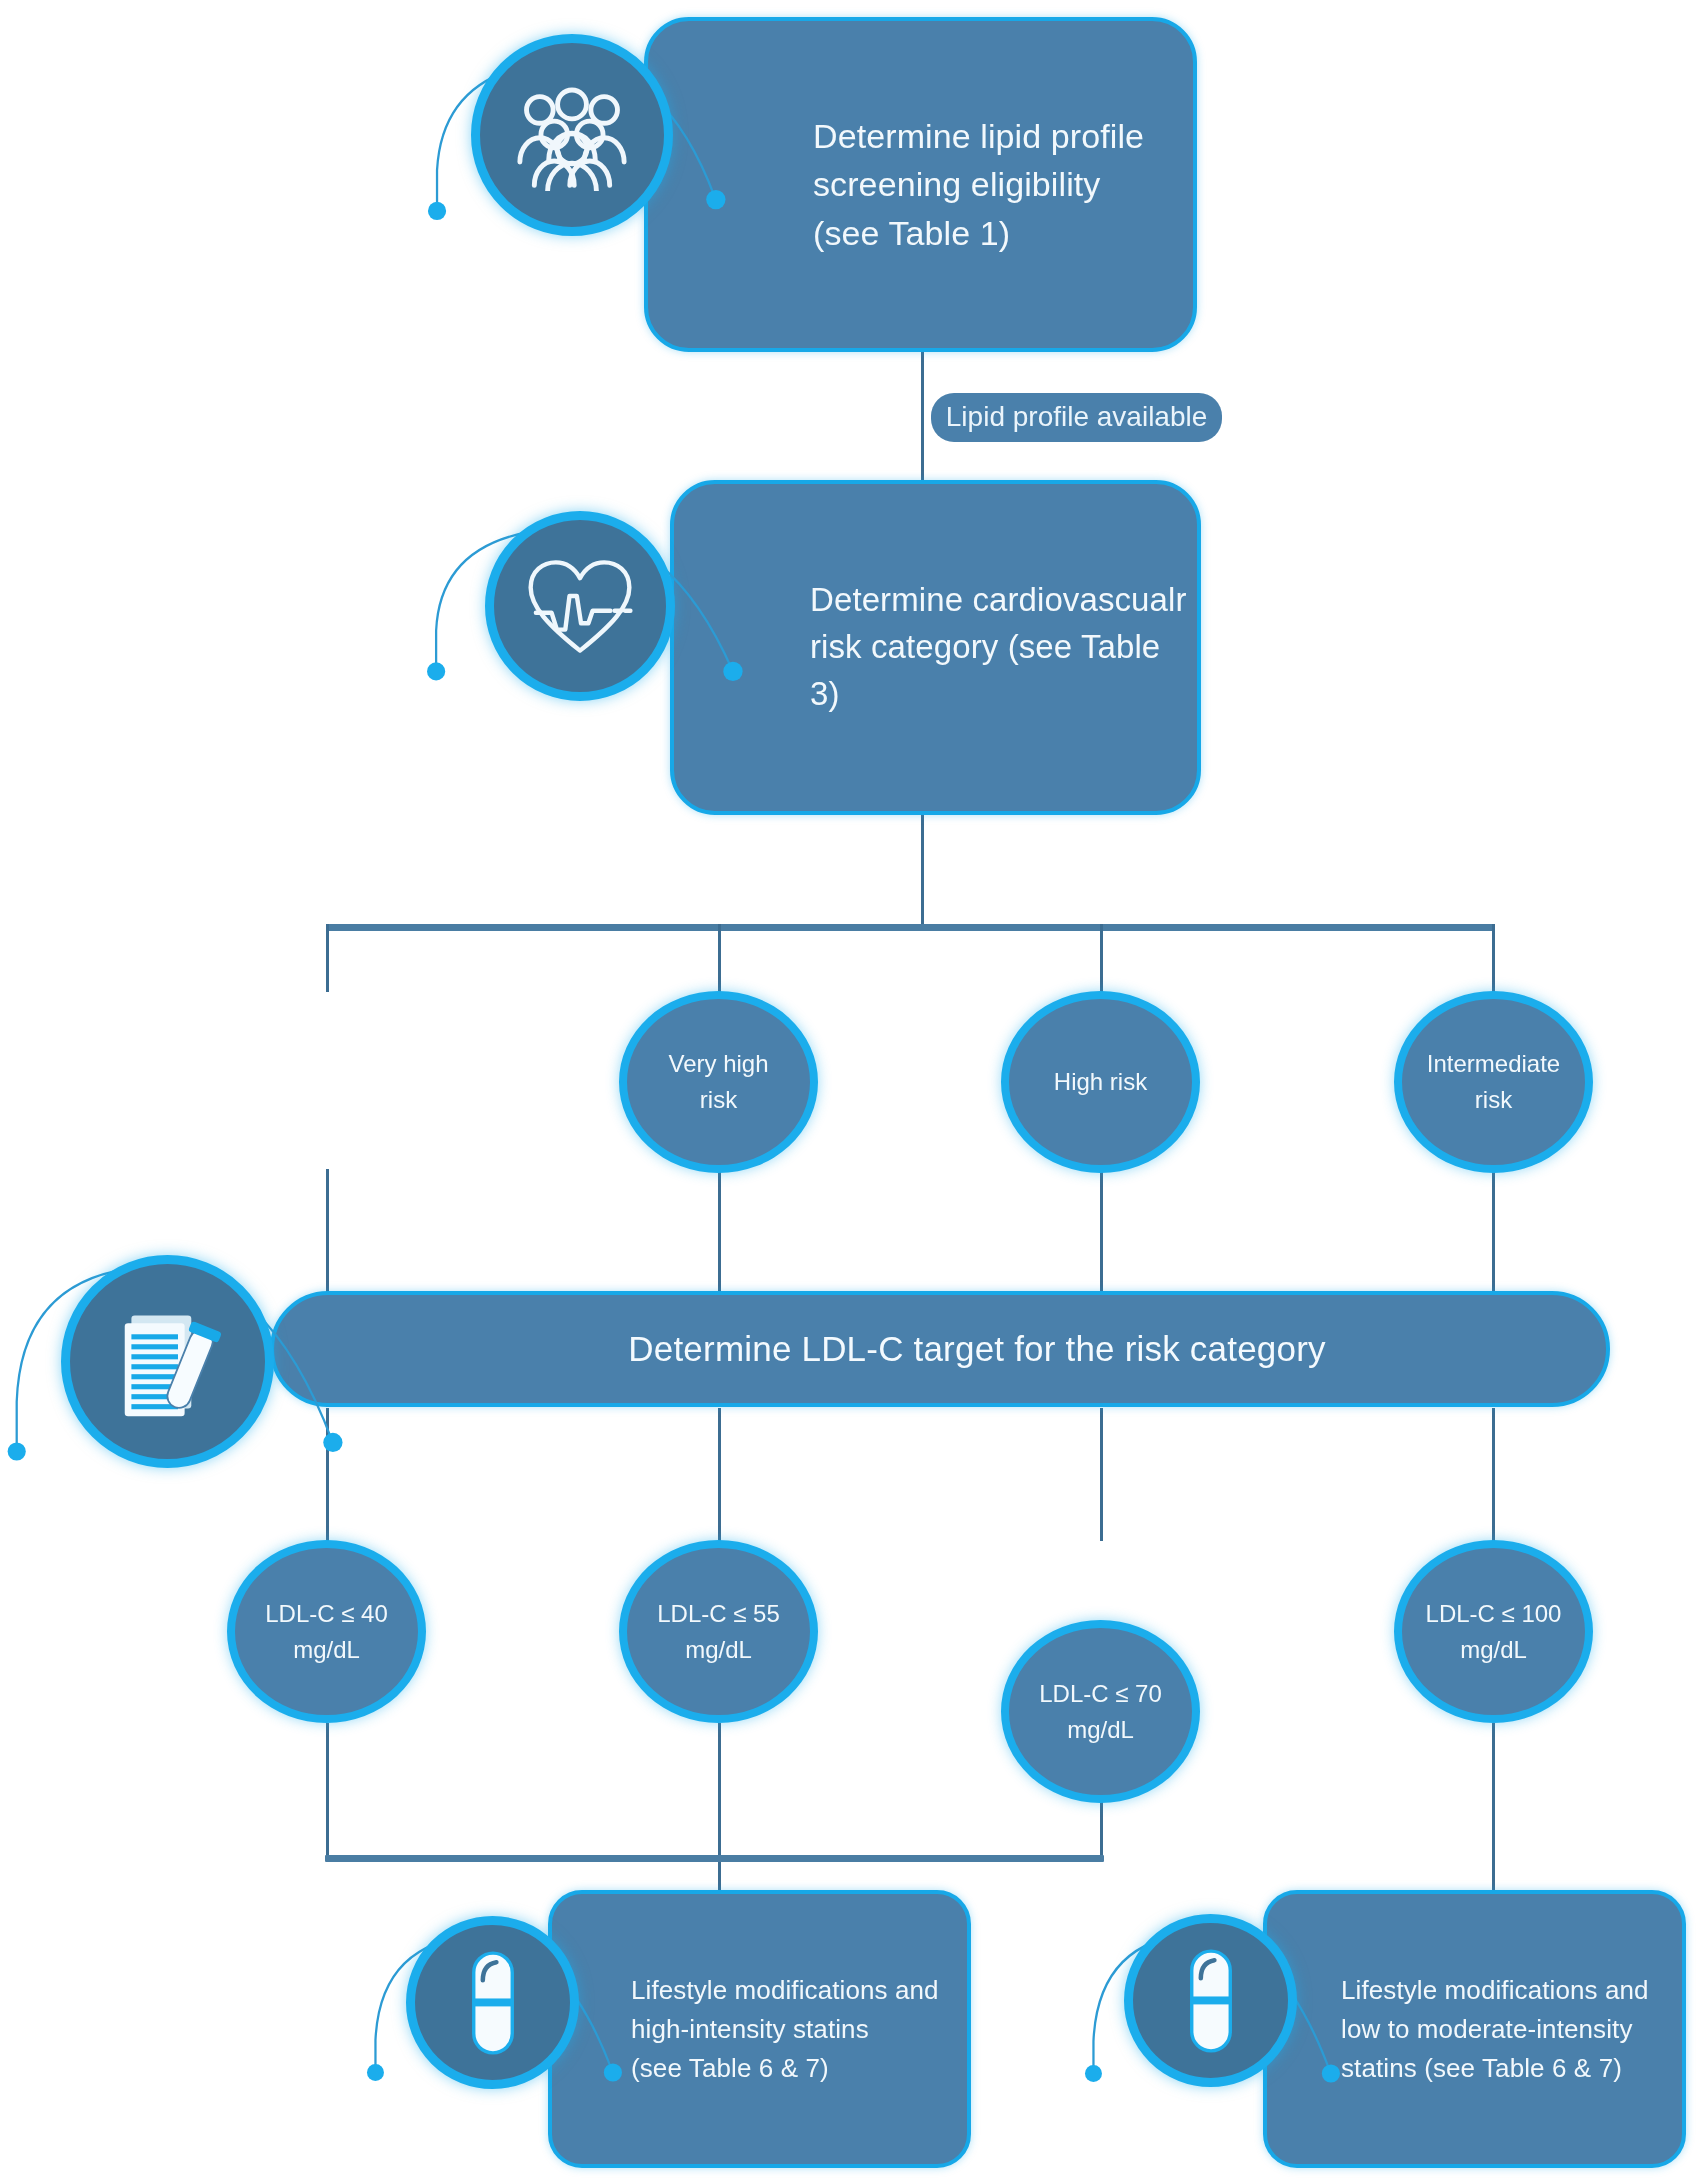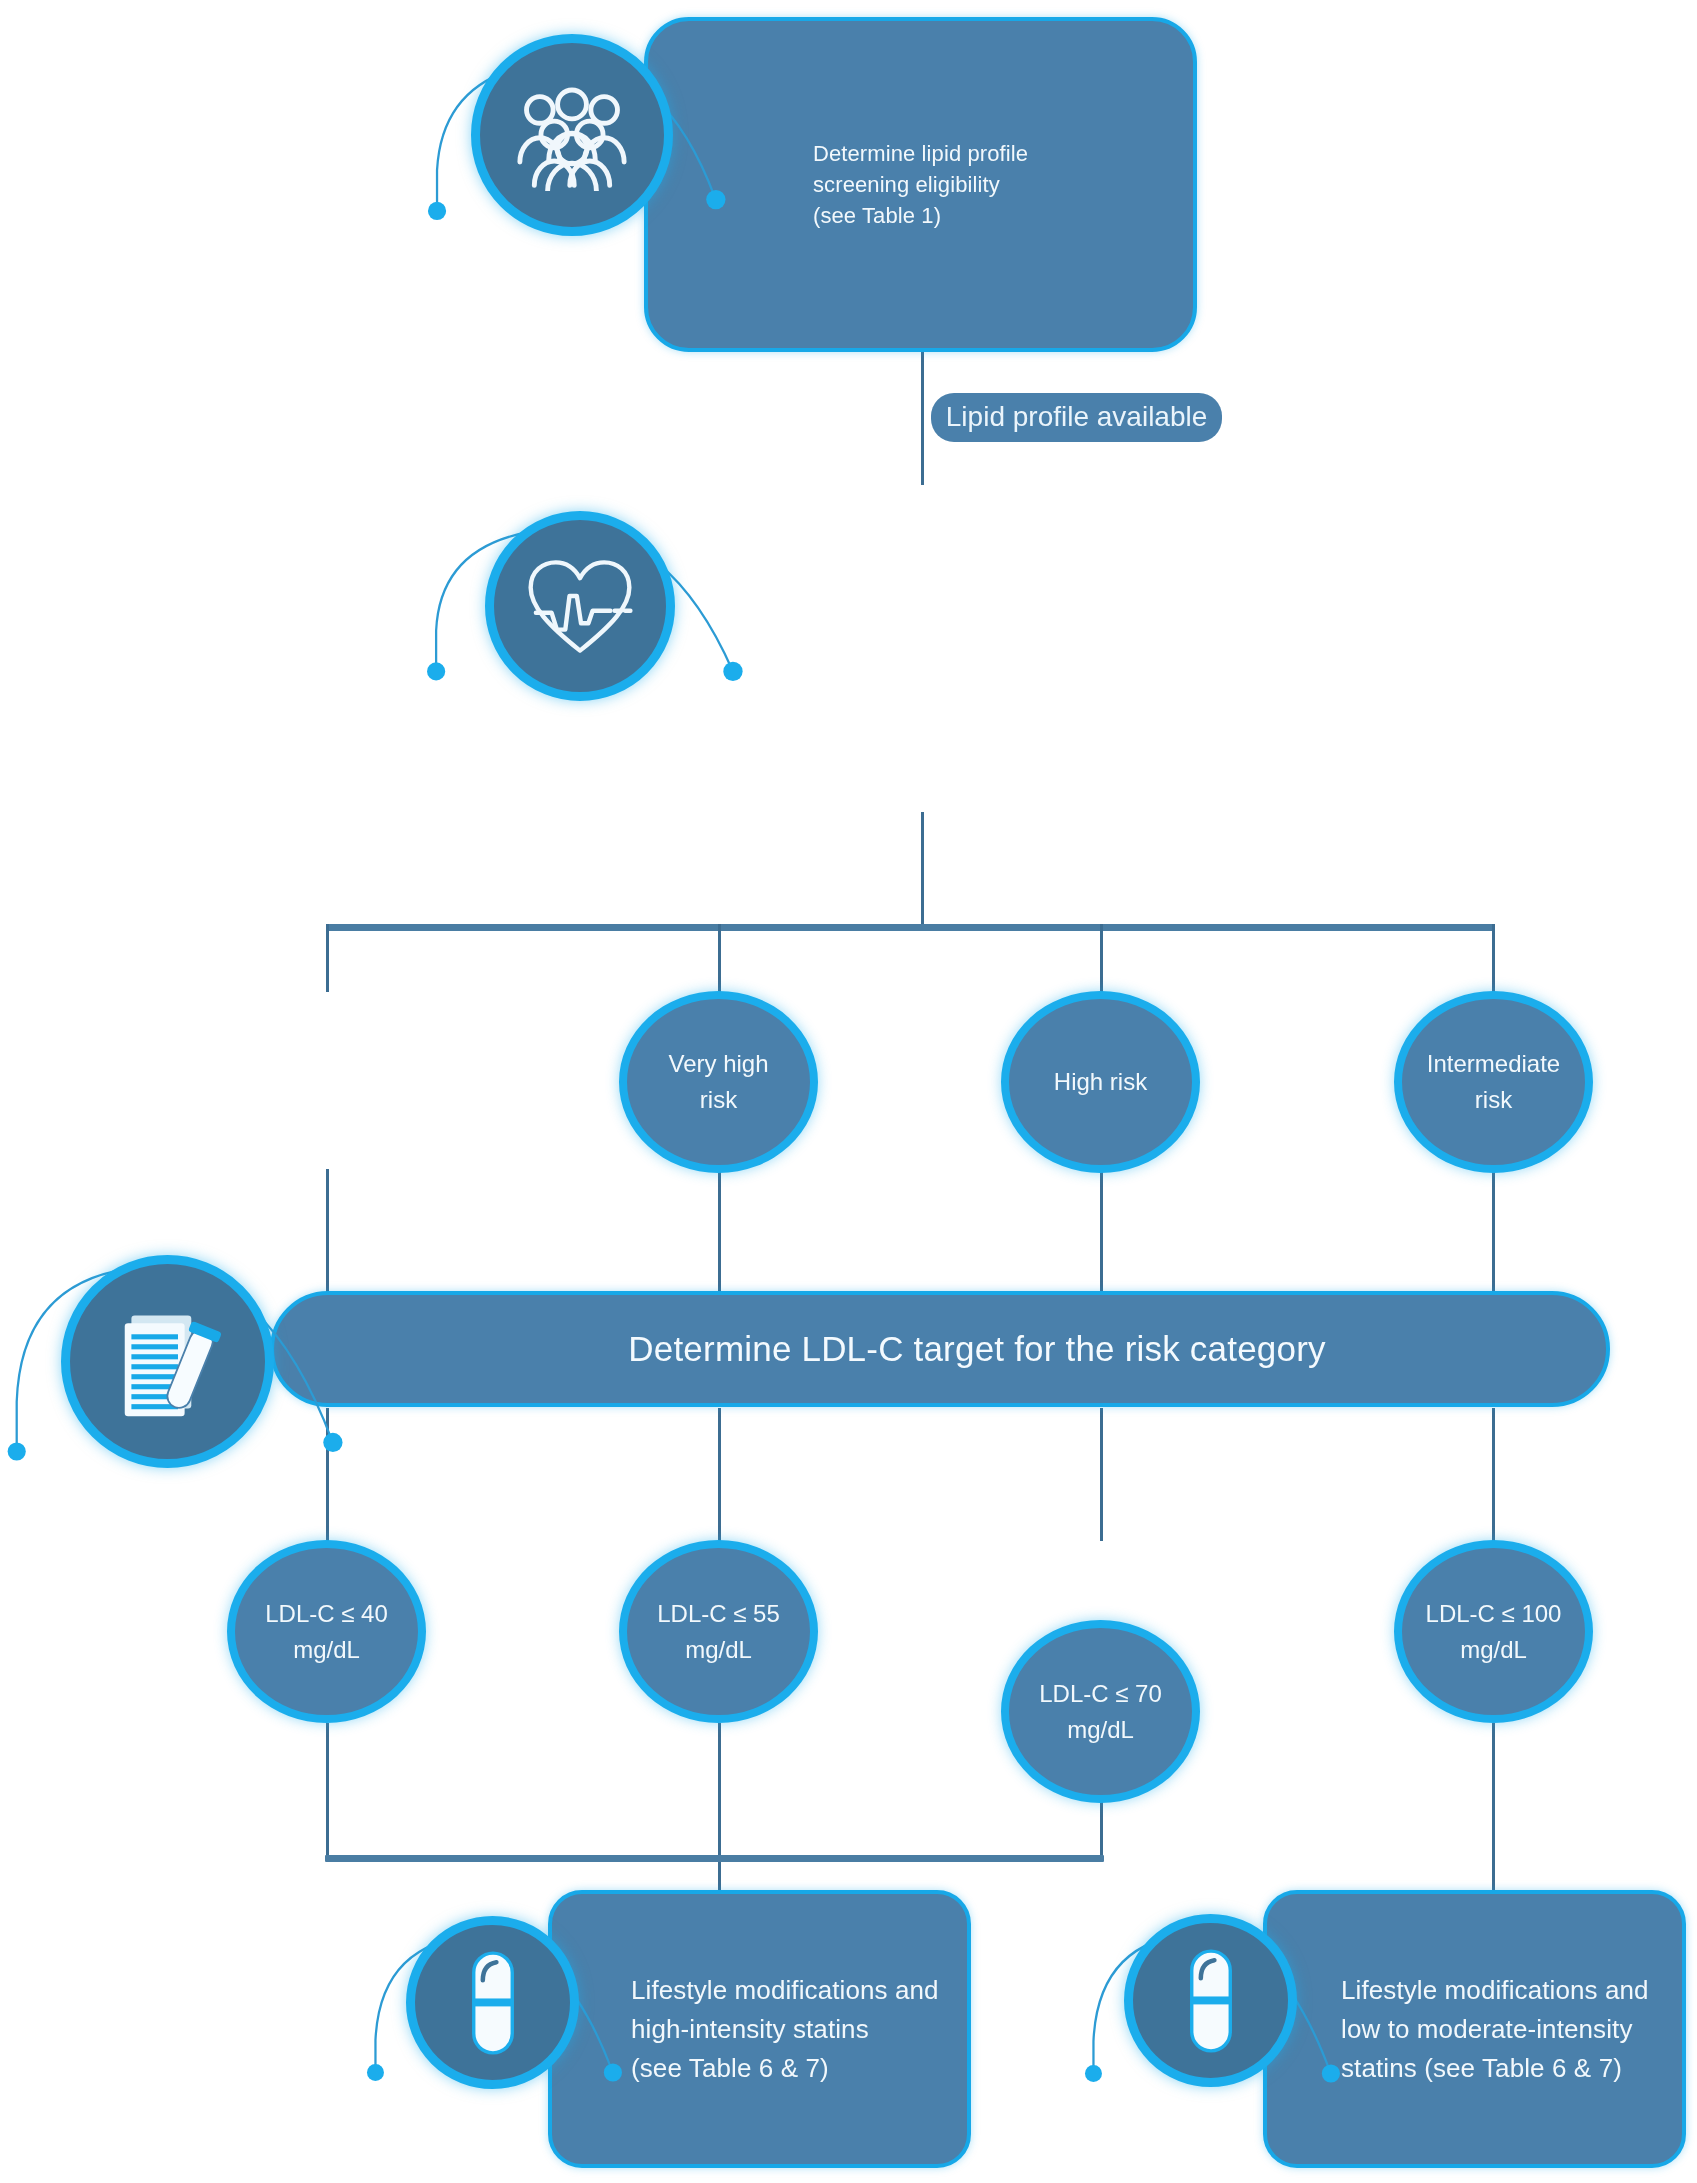--- a/index.html
+++ b/index.html
@@ -24,21 +24,21 @@
     background:#4A80AB;
     border:4px solid #17A8E8;
     border-radius:45px;
     box-sizing:border-box;
     display:flex;
     align-items:center;
     box-shadow:0 0 9px rgba(23,168,232,.35);
   }
   .rnode .rtext{
     color:#F2F8FC;
-    font-size:22px;
+    font-size:34px;
     line-height:1.42;
     font-weight:400;
     letter-spacing:0.1px;
     white-space:pre-line;
   }
 
   
   .band{
     position:absolute;
     background:#4A80AB;
@@ -161,20 +161,24 @@
         <circle cx="71" cy="49" r="12"></circle>
         <path d="M53 95 a18 22 0 0 1 36 0"></path>
         <circle cx="55" cy="62" r="13.5"></circle>
         <path d="M33 100 a22 25 0 0 1 44 0"></path>
       </g>
     </svg>
   </div>
 
   <div class="elabel" style="left:931px;top:393px;">Lipid profile available</div>
 
+  <div class="rnode" style="left:670px;top:480px;width:531px;height:335px;">
+    <div class="rtext" style="margin-left:136px;font-size:33px;">Determine cardiovascualr
+risk category (see Table 3)</div>
+  </div>
   <svg class="arc" style="left:420px;top:500px;width:341px;height:210px;" viewBox="0 0 600 370">
     <path d="M 28 300 L 28 230 Q 36 60 250 50 Q 440 50 550 300" fill="none" stroke="#2C9BD4" stroke-width="4"></path>
     <circle cx="28" cy="302" r="16" fill="#1BADEC"></circle>
     <circle cx="551" cy="302" r="17" fill="#1BADEC"></circle>
   </svg>
   <div class="badge" style="left:485px;top:511px;width:190px;height:190px;">
     <svg width="116" height="105" viewBox="0 0 110 100">
       <path d="M55 92 C 25 68 8 50 8 32 C 8 16 20 8 32 8 C 42 8 50 14 55 23
                C 60 14 68 8 78 8 C 90 8 102 16 102 32 C 102 50 85 68 55 92 Z" fill="none" stroke="#EFF7FC" stroke-width="4.2" stroke-linejoin="round"></path>
       <path d="M13 56 H28 L33 72 L41 72 L45 40 L52 40 L56 66 L63 66 L67 54 H84" fill="none" stroke="#EFF7FC" stroke-width="4.2" stroke-linecap="round" stroke-linejoin="round"></path>

